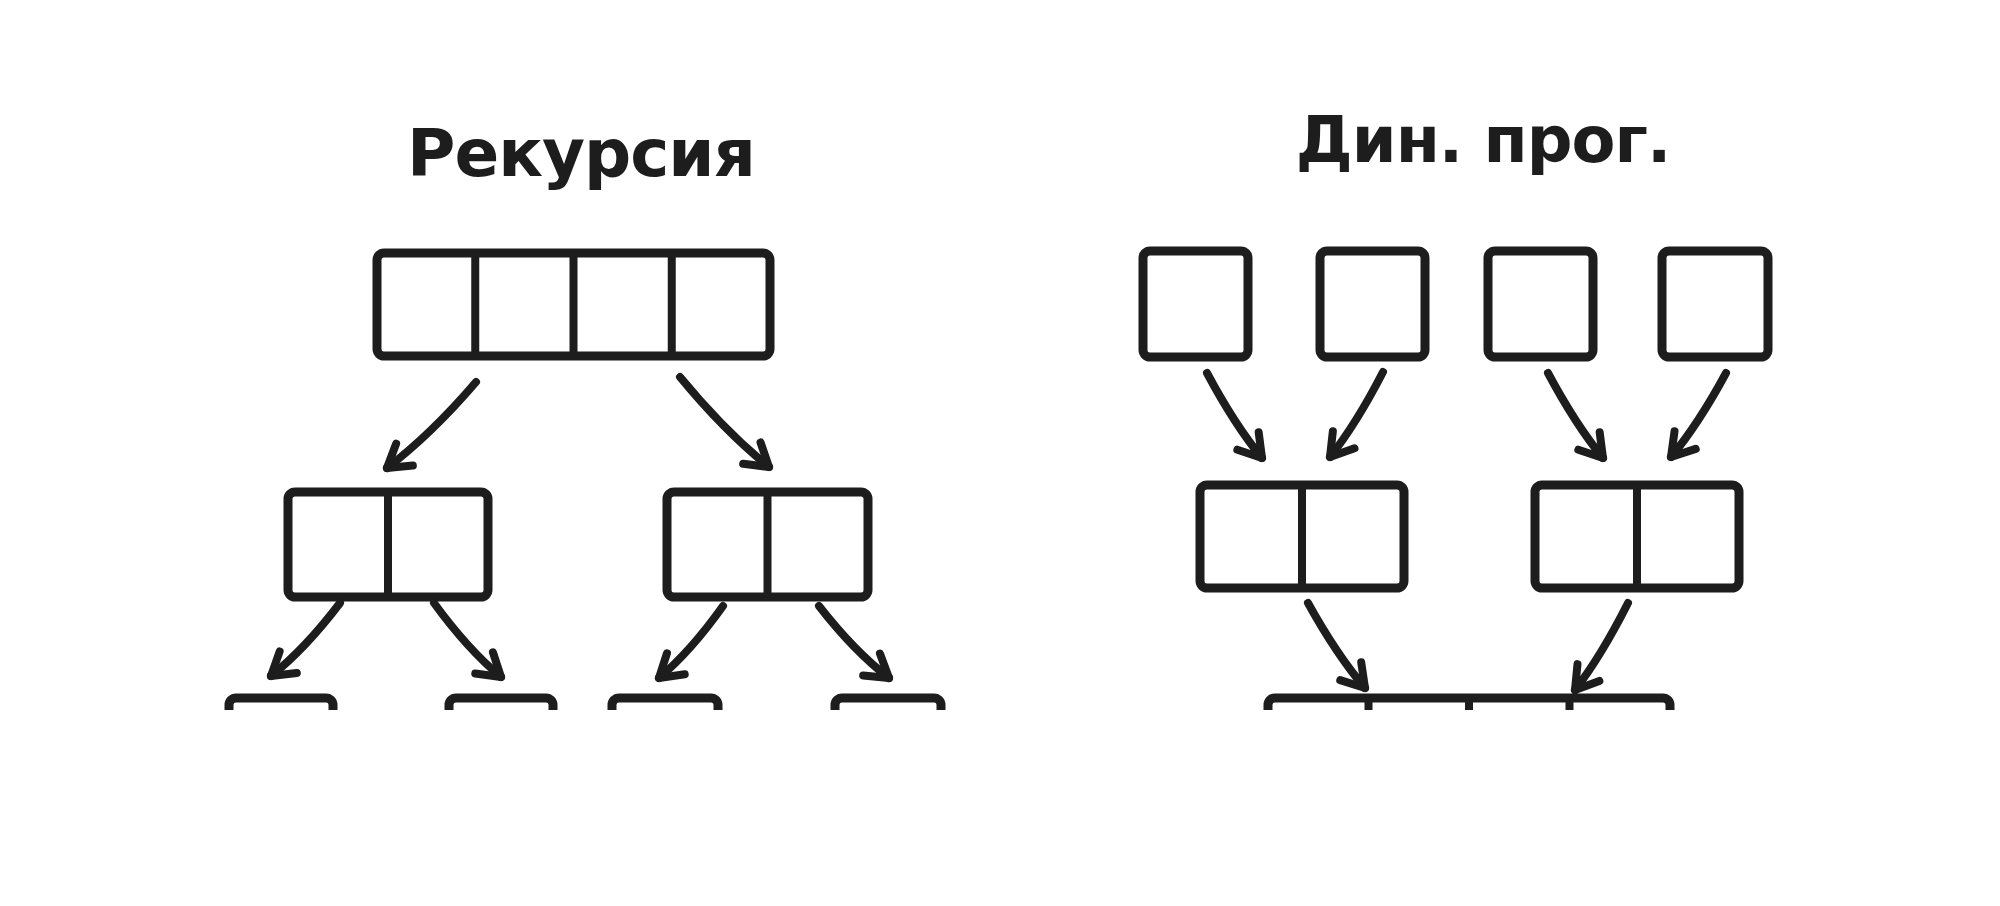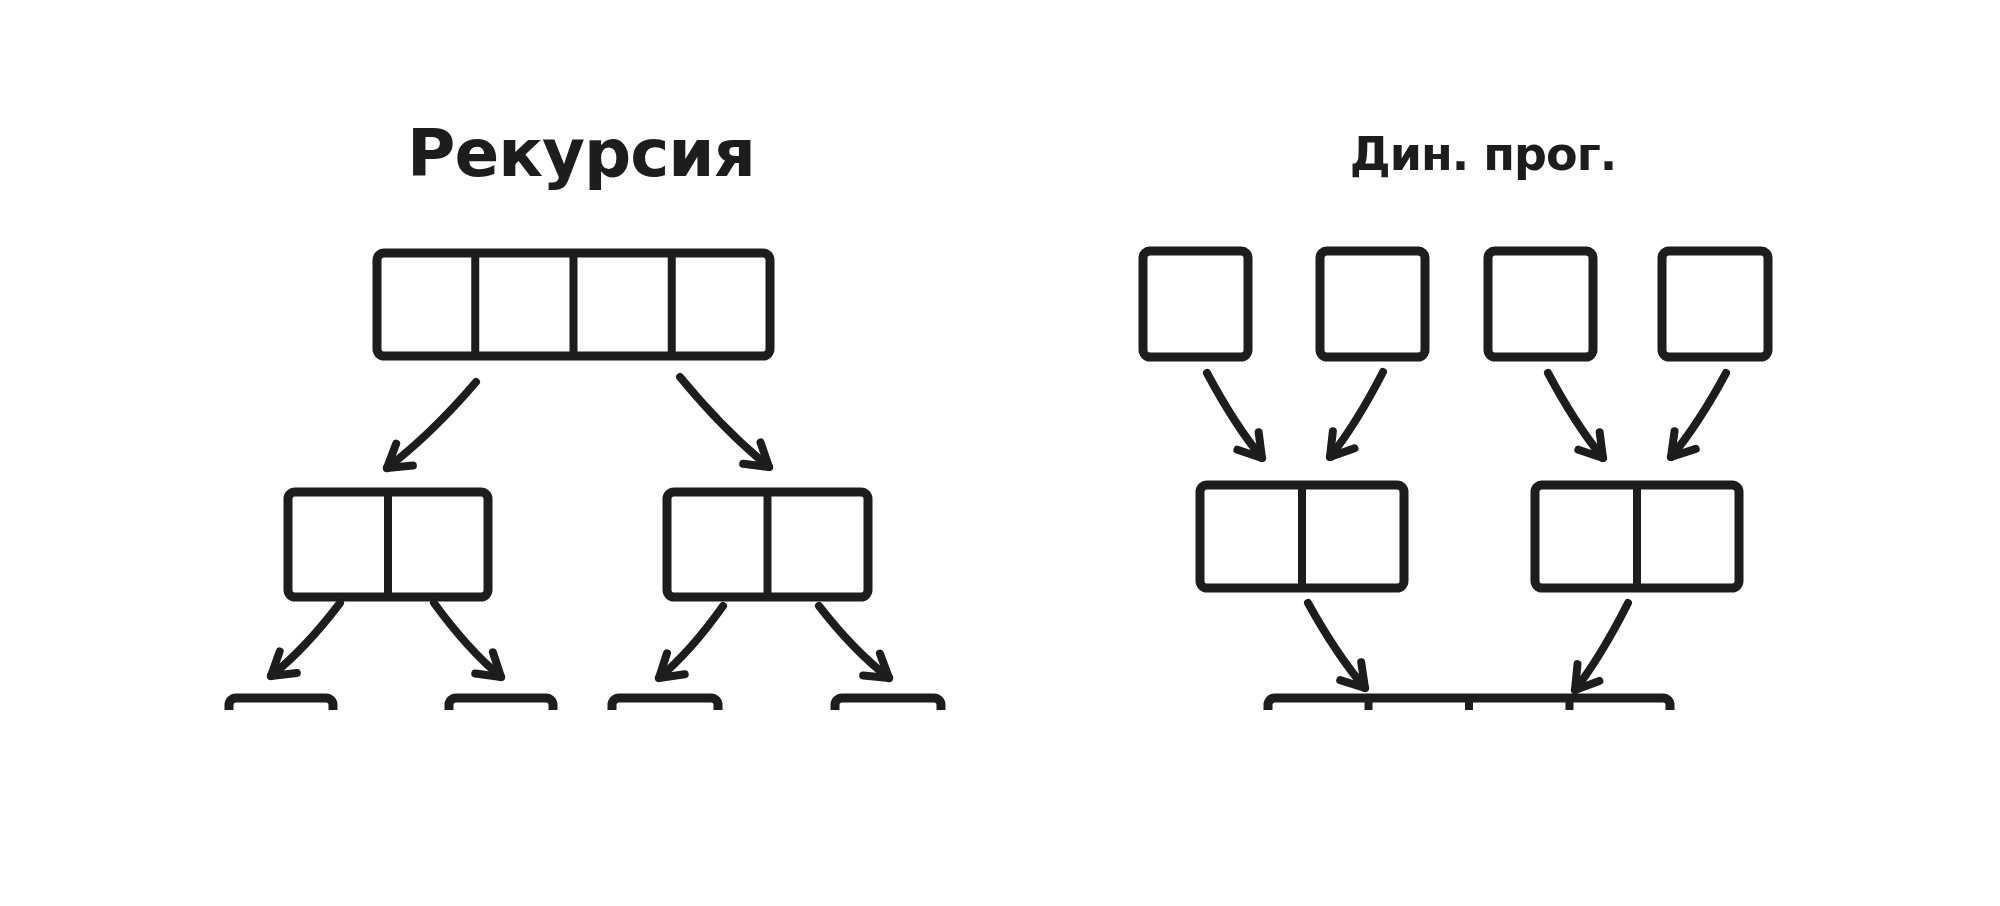--- a/index.html
+++ b/index.html
@@ -20,21 +20,21 @@
     transform: translate(-50%, -50%);
     white-space: nowrap;
     color: #1d1d1d;
     font-weight: bold;
     letter-spacing: -1px;
     line-height: 1;
     user-select: none;
   }
   #title-left  { left: 581px;  top: 154px; font-size: 66px; }
   #title-vs    { left: 987px;  top: 152px; font-size: 88px; letter-spacing: 0; }
-  #title-right { left: 1483px; top: 154px; font-size: 46px; }
+  #title-right { left: 1483px; top: 140px; font-size: 64px; }
   svg.diagram {
     position: absolute;
     left: 0;
     top: 0;
   }
 </style>
 </head>
 <body>
 
 <div class="canvas">

